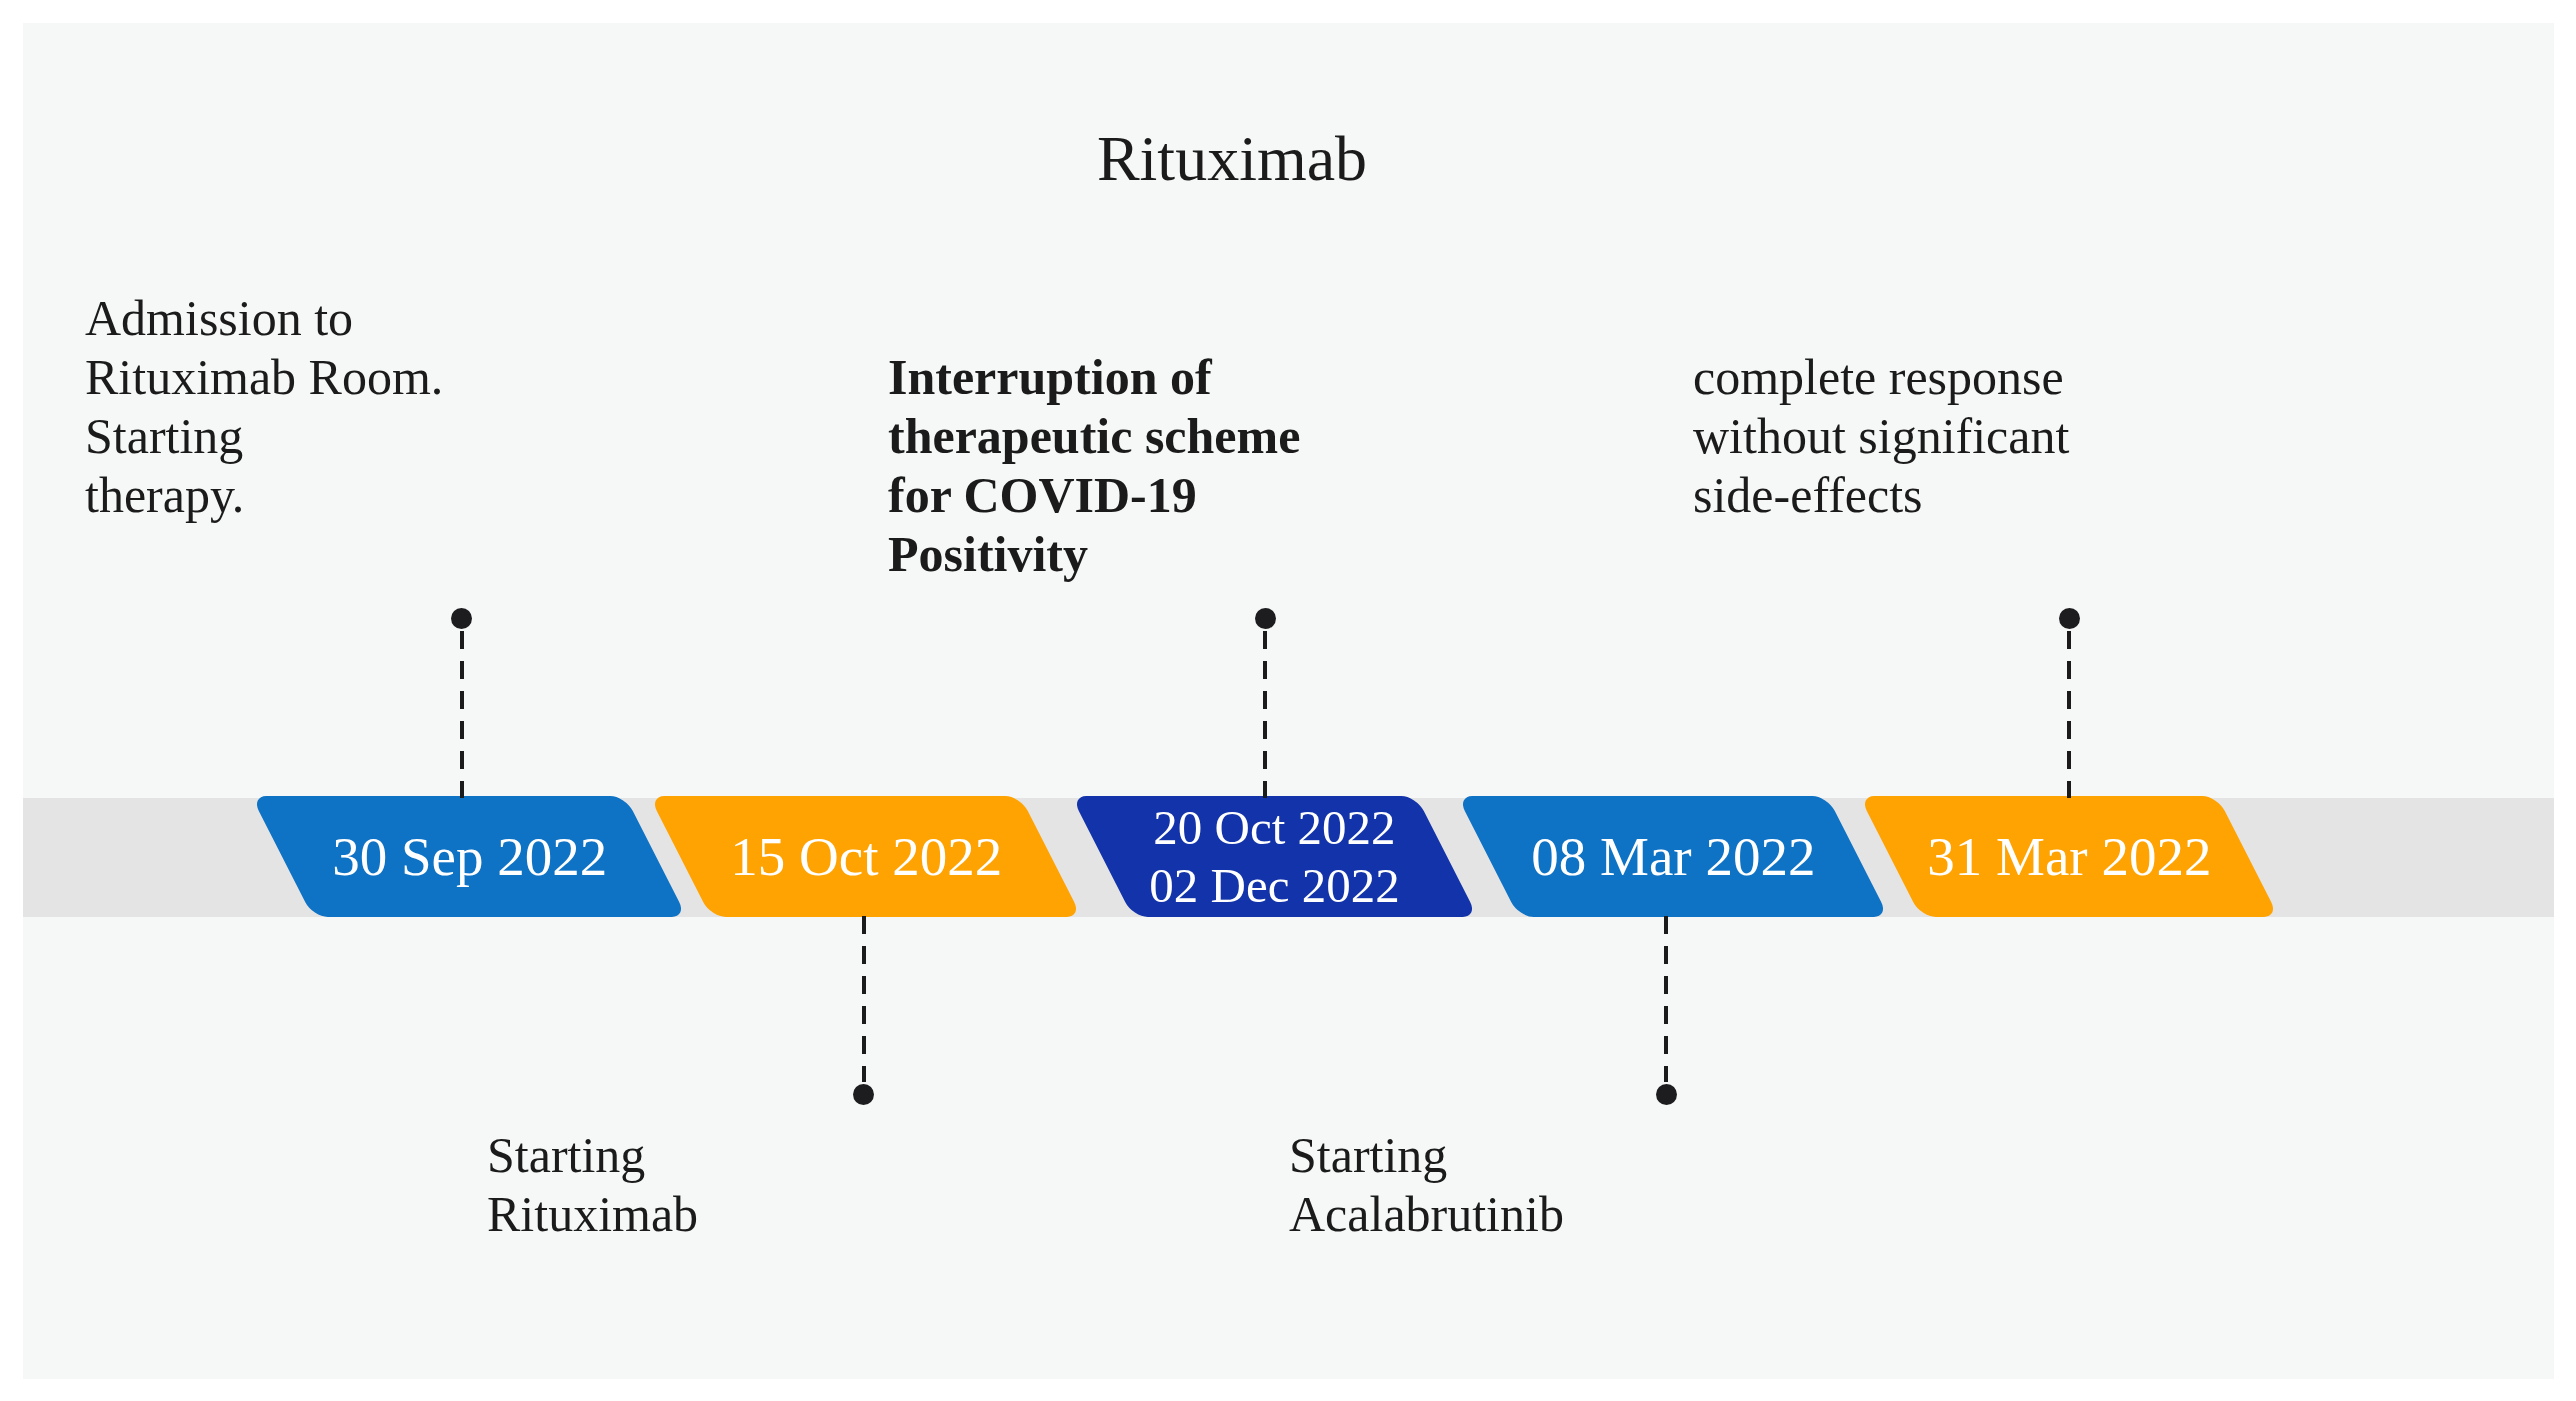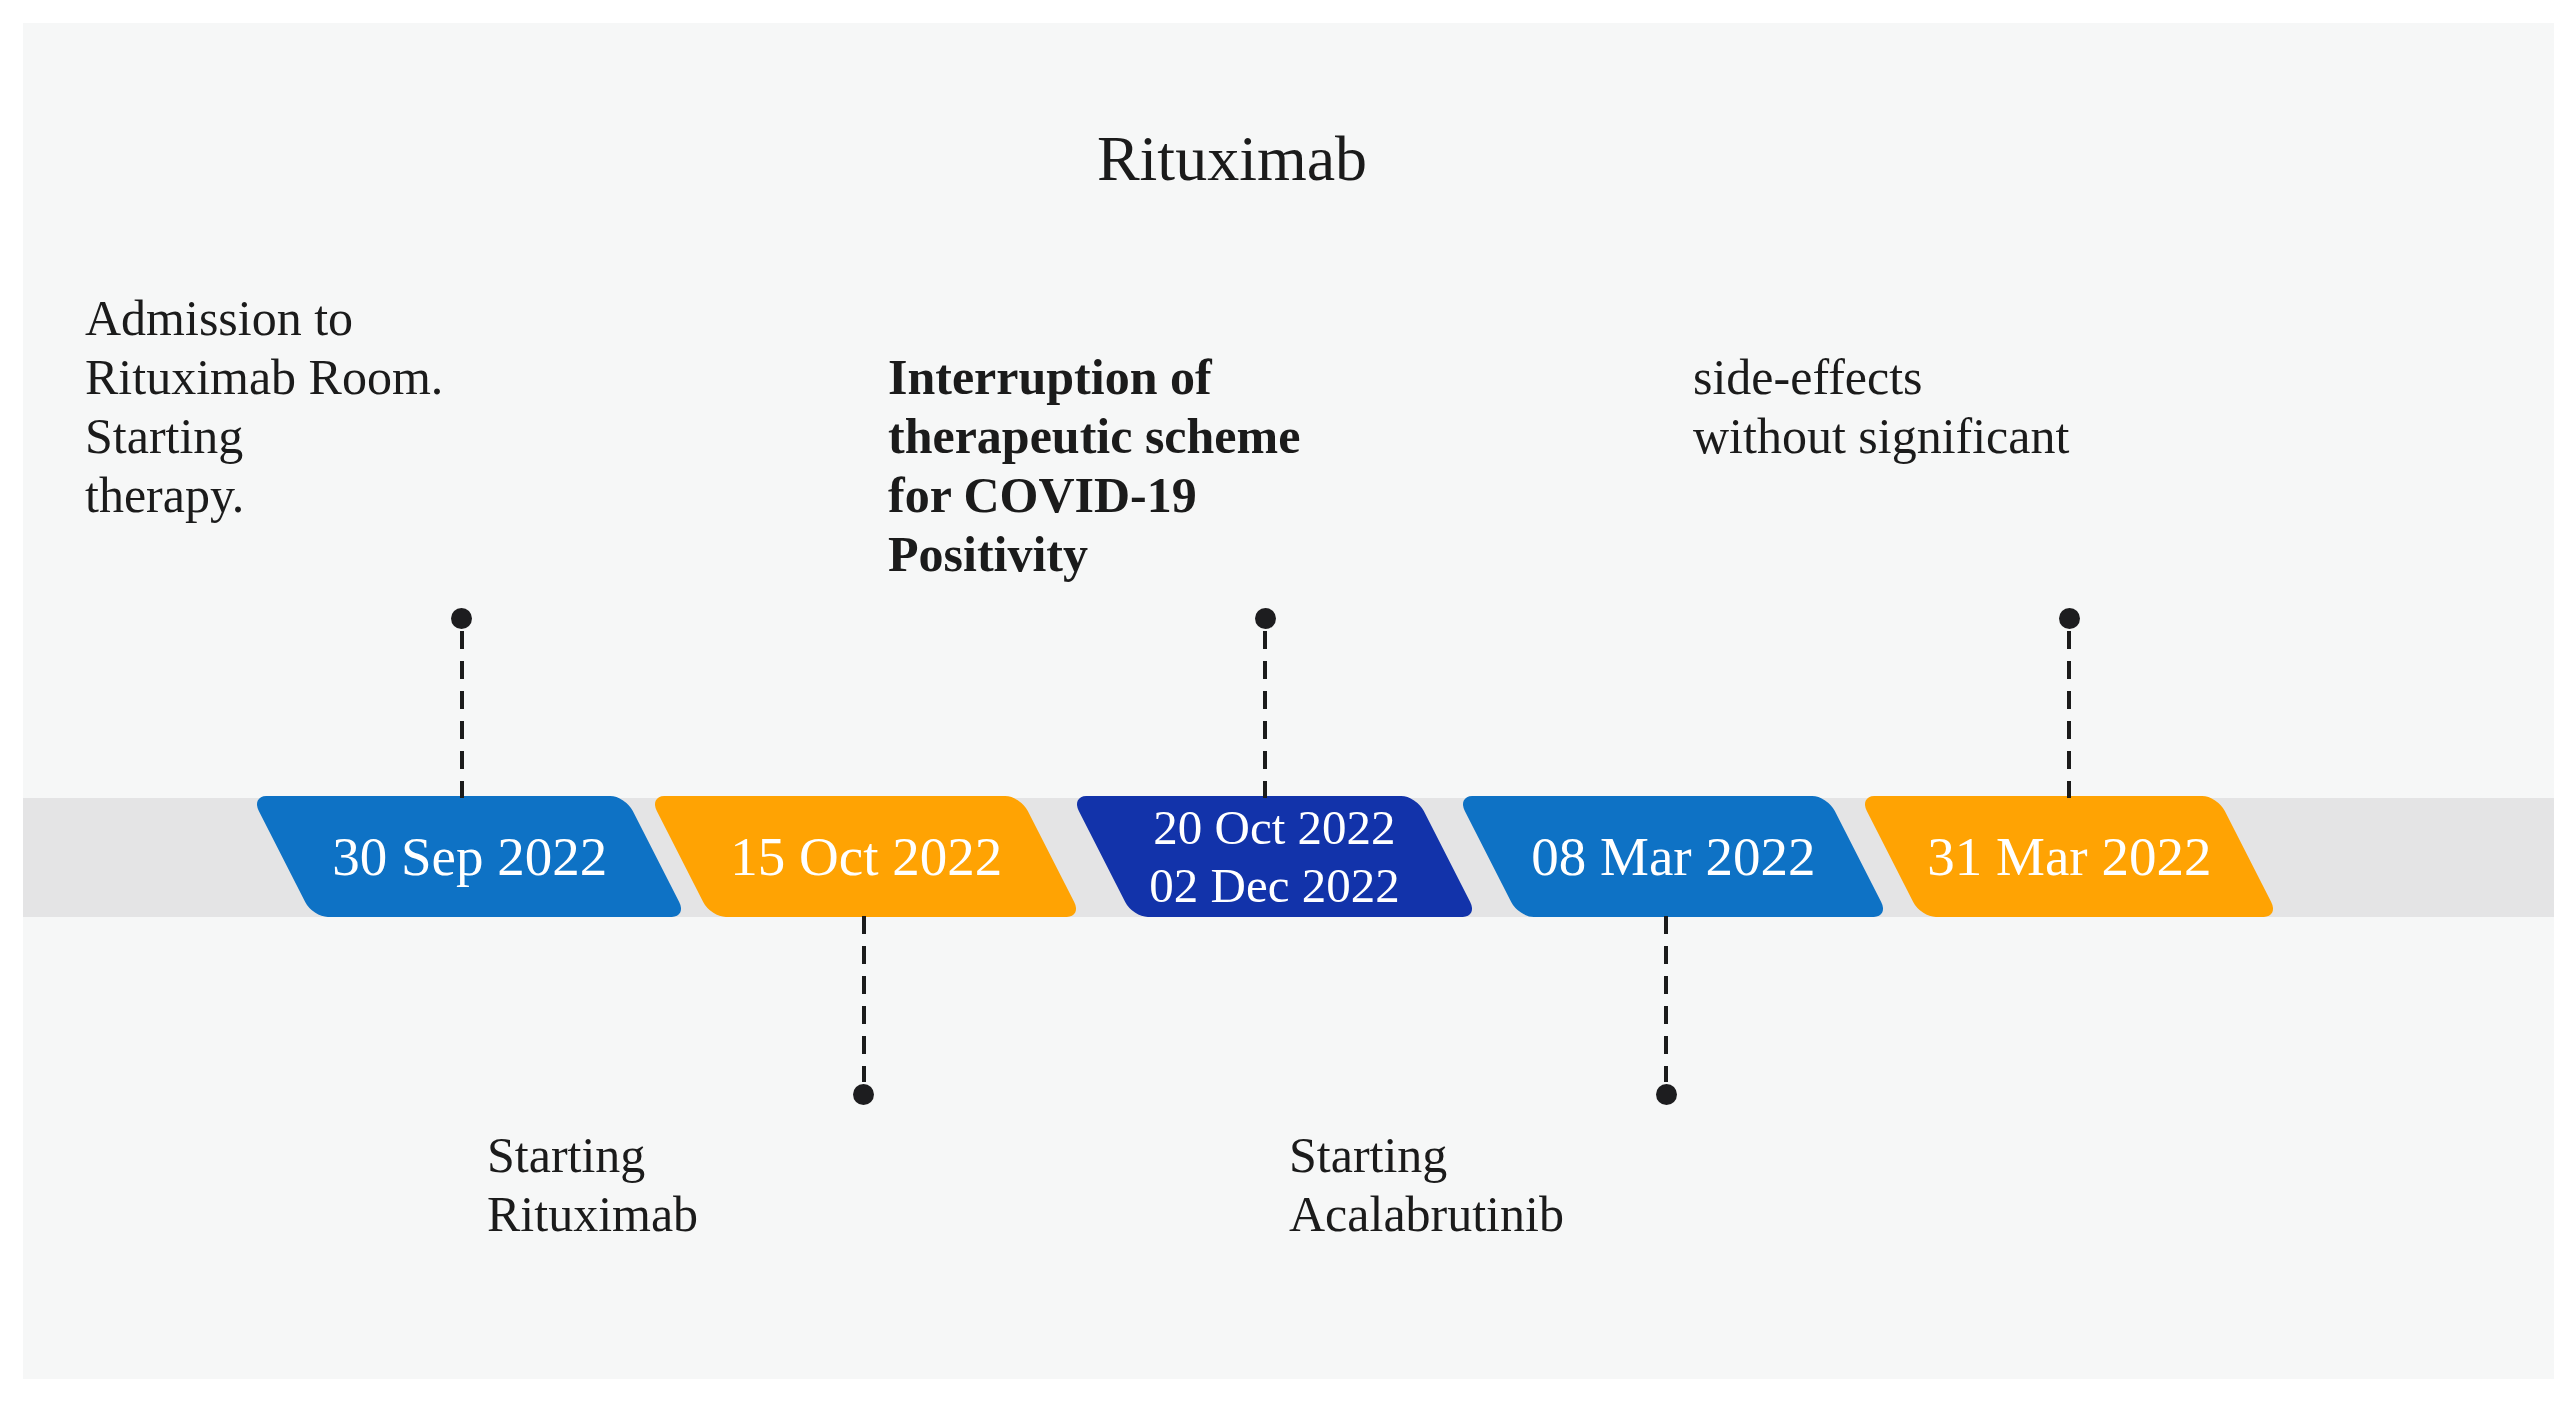--- a/index.html
+++ b/index.html
@@ -64,22 +64,23 @@
 <div class="ann" style="left:888px;top:348px;font-weight:bold;">
   <div class="ann-line">Interruption of</div>
   <div class="ann-line">therapeutic scheme</div>
   <div class="ann-line">for COVID-19</div>
   <div class="ann-line">Positivity</div>
 </div>
 <div class="dot" style="left:1255px;top:608px;"></div>
 <div class="conn" style="left:1263px;top:631px;height:167px;"></div>
 
 <div class="ann" style="left:1693px;top:348px;">
+  <div class="ann-line">complete response</div>
+  <div class="ann-line">without significant</div>
   <div class="ann-line">side-effects</div>
-  <div class="ann-line">without significant</div>
 </div>
 <div class="dot" style="left:2059px;top:608px;"></div>
 <div class="conn" style="left:2067px;top:631px;height:167px;"></div>
 
 <div class="conn" style="left:862px;top:916px;height:166px;"></div>
 <div class="dot" style="left:853px;top:1084px;"></div>
 <div class="ann" style="left:487px;top:1126px;">
   <div class="ann-line">Starting</div>
   <div class="ann-line">Rituximab</div>
 </div>

